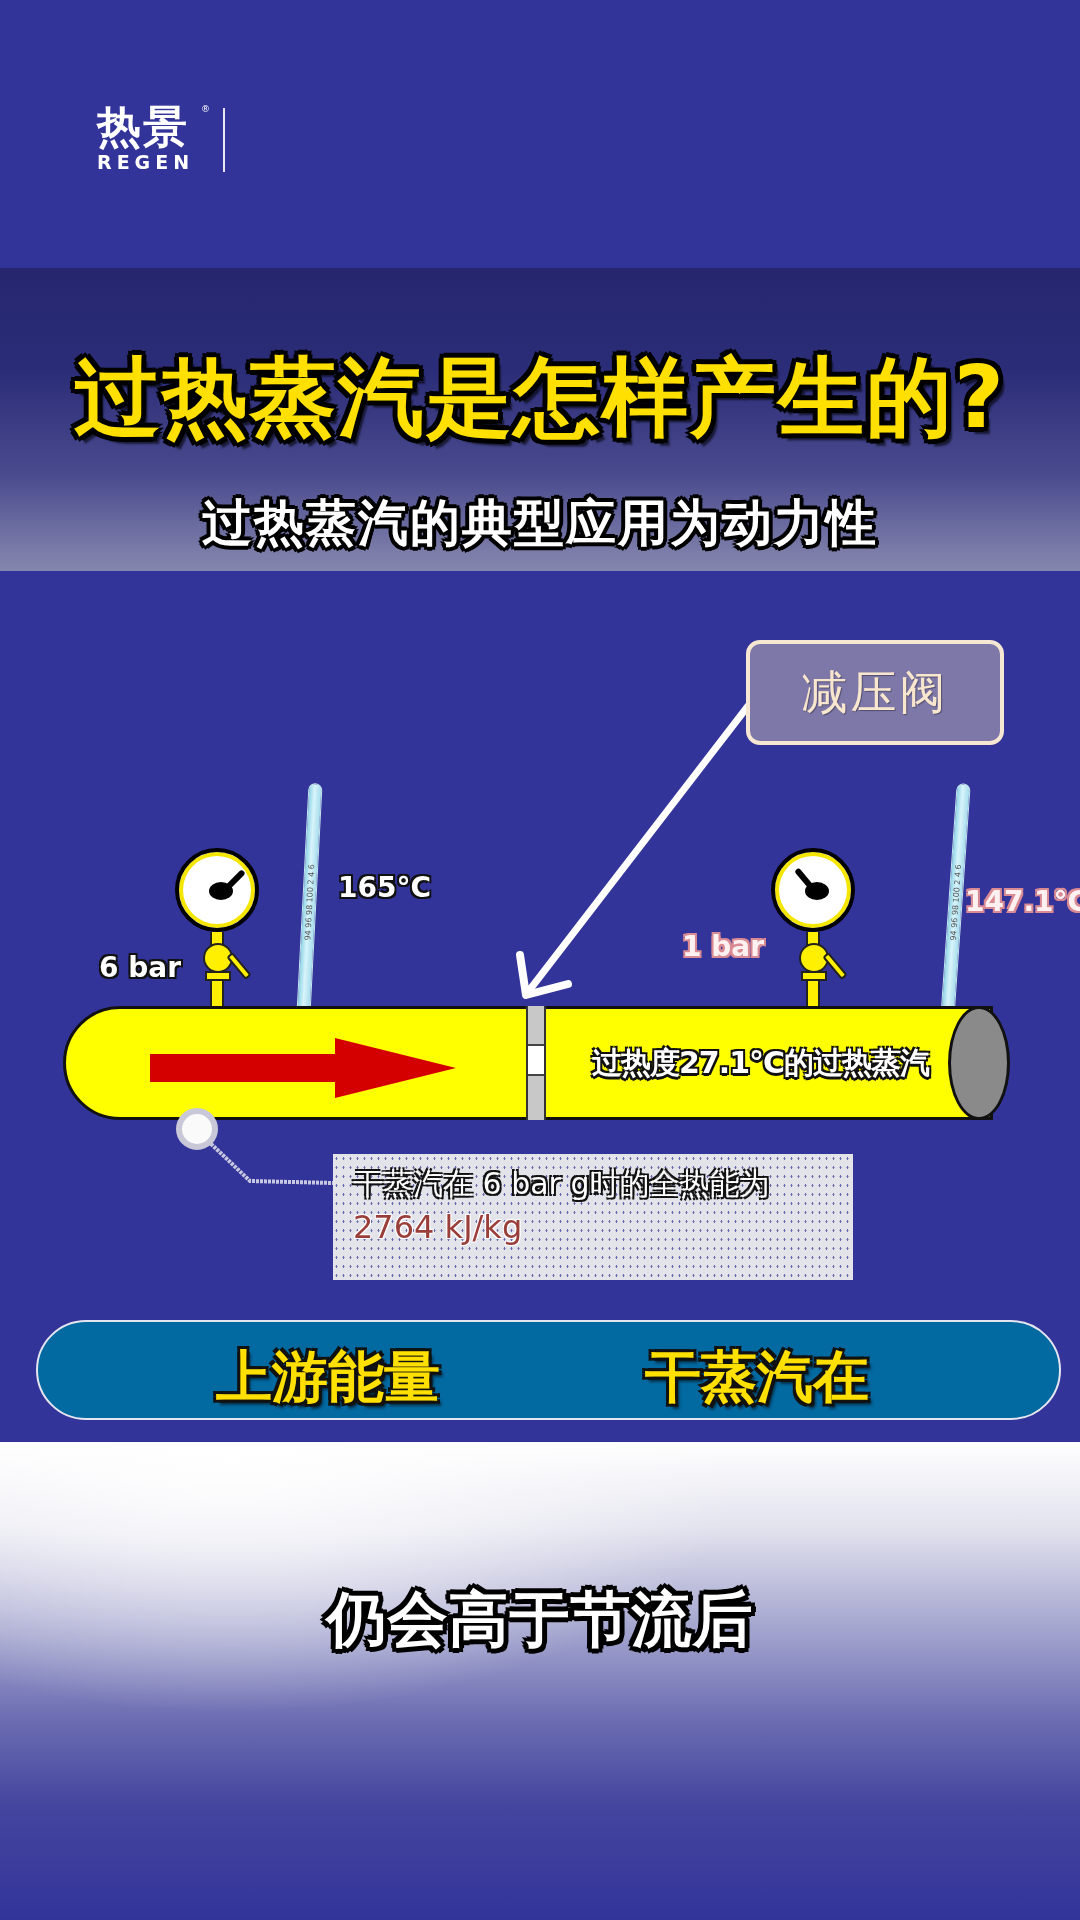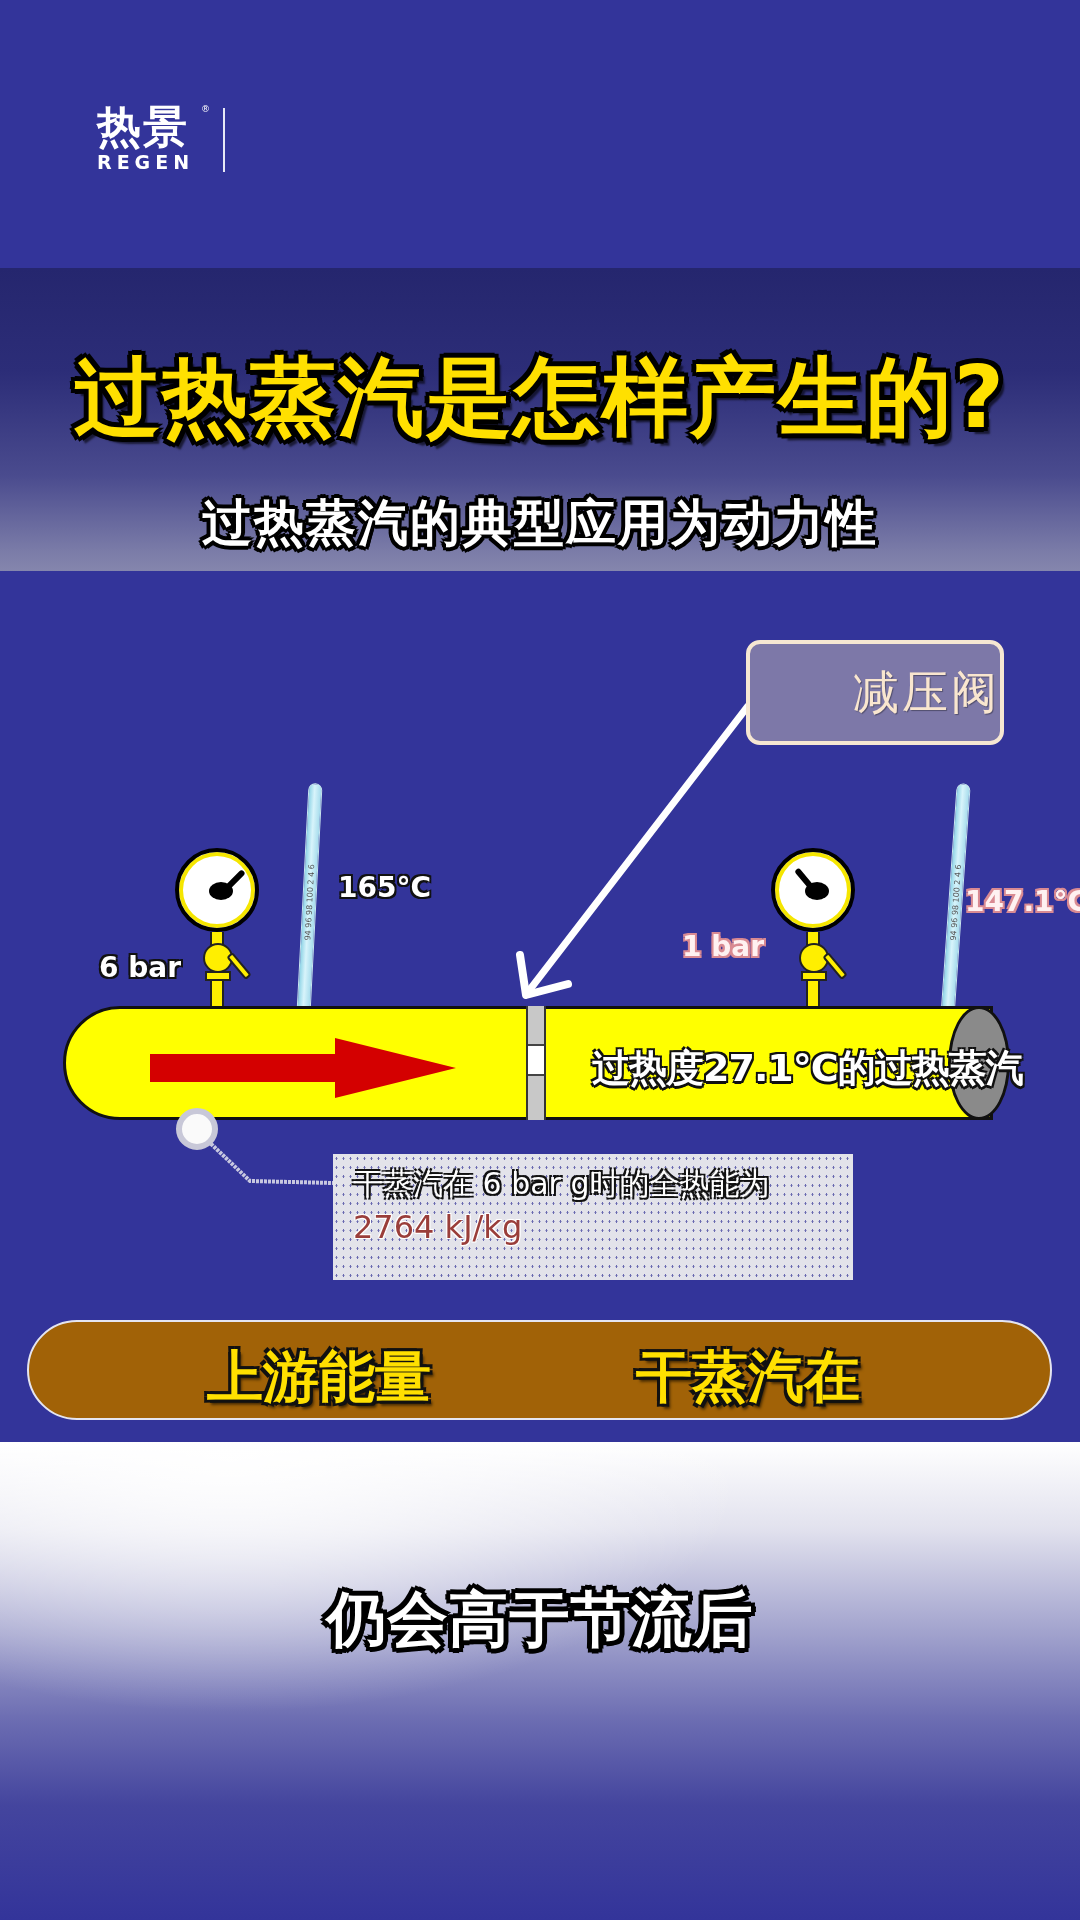--- a/index.html
+++ b/index.html
@@ -26,21 +26,21 @@
   .subtitle { position: absolute; left: 0; top: 222px; width: 1080px; text-align: center;
     font-size: 50px; font-weight: 900; color: #fff; letter-spacing: 2px;
     text-shadow: -3px -3px 0 #000, 3px -3px 0 #000, -3px 3px 0 #000, 3px 3px 0 #000,
                  0 4px 0 #000, 0 -4px 0 #000, 4px 0 0 #000, -4px 0 0 #000; }
 
   
   .diagram { position: absolute; left: 0; top: 571px; width: 1080px; height: 871px; background: #33349a; overflow: hidden; }
 
   .valve-label { position: absolute; left: 746px; top: 69px; width: 258px; height: 105px;
     background: #7d78a8; border: 4px solid #f6e7d2; border-radius: 14px;
-    color: #f9e6cf; font-size: 46px; text-align: right; line-height: 97px; letter-spacing: 3px;
+    color: #f9e6cf; font-size: 46px; text-align: center; line-height: 97px; letter-spacing: 3px;
     text-shadow: 1px 1px 1px rgba(0,0,0,0.35); }
 
   .pointer-svg { position: absolute; left: 0; top: 0; }
 
   .gauge { position: absolute; width: 84px; height: 84px; border-radius: 50%;
     background: #fff; border: 4px solid #000; box-shadow: inset 0 0 0 4px #f5e600; }
   .gauge-needle { position: absolute; left: 39px; top: 10px; width: 6px; height: 36px; background: #000;
     transform-origin: 3px 32px; border-radius: 3px 3px 0 0; }
   .gauge-hub { position: absolute; left: 30px; top: 30px; width: 24px; height: 18px; border-radius: 50%; background: #000; }
   .gauge-stem { position: absolute; width: 14px; background: #ffef00; border-left: 2px solid #222; border-right: 2px solid #222; }
@@ -65,36 +65,36 @@
     background: #ffff00; border: 3px solid #111; border-radius: 57px 0 0 57px; }
   .pipe-cap { position: absolute; left: 948px; top: 435px; width: 62px; height: 114px; border-radius: 50%;
     background: #8a8a8a; border: 3px solid #111; }
   .valve-divider { position: absolute; left: 526px; top: 435px; width: 20px; height: 114px;
     background: #c8c8c8; border-left: 2px solid #333; border-right: 2px solid #333; }
   .valve-divider::after { content: ""; position: absolute; left: 0; top: 38px; width: 16px; height: 28px; background: #fff;
     border-top: 2px solid #444; border-bottom: 2px solid #444; }
 
   .flow-arrow { position: absolute; left: 150px; top: 467px; }
 
-  .pipe-text { position: absolute; left: 592px; top: 472px; font-size: 38px; font-weight: bold; color: #fff;
+  .pipe-text { position: absolute; left: 592px; top: 472px; font-size: 30px; font-weight: bold; color: #fff;
     text-shadow: -2px -2px 0 #111, 2px -2px 0 #111, -2px 2px 0 #111, 2px 2px 0 #111, 0 3px 0 #111; letter-spacing: -1px; }
 
   .callout-dot { position: absolute; left: 176px; top: 537px; width: 42px; height: 42px; border-radius: 50%;
     background: #fafafa; border: 6px solid #c8c8d8; }
   .callout-box { position: absolute; left: 333px; top: 583px; width: 520px; height: 126px;
     background: #e3e3ea;
     background-image: radial-gradient(#6a6ab0 0.8px, transparent 1.2px);
     background-size: 7px 9px; }
   .callout-line1 { position: absolute; left: 20px; top: 10px; font-size: 30px; color: #fff;
     text-shadow: -2px -2px 0 #111, 2px -2px 0 #111, -2px 2px 0 #111, 2px 2px 0 #111; }
   .callout-line2 { position: absolute; left: 20px; top: 54px; font-size: 32px; color: #9a3e3a;
     text-shadow: -1px -1px 0 #fff, 1px -1px 0 #fff, -1px 1px 0 #fff, 1px 1px 0 #fff; }
 
-  .energy-bar { position: absolute; left: 27px; top: 749px; width: 1025px; height: 100px;
-    background: #a16207; border-radius: 50px; border: 2px solid #e5e5f0; }
+  .energy-bar { position: absolute; left: 36px; top: 749px; width: 1025px; height: 100px;
+    background: #0369a1; border-radius: 50px; border: 2px solid #e5e5f0; }
   .energy-label { position: absolute; top: 18px; font-size: 56px; font-weight: 900; color: #ffe000;
     text-shadow: -3px -3px 0 #111, 3px -3px 0 #111, -3px 3px 0 #111, 3px 3px 0 #111, 4px 5px 3px rgba(0,0,0,0.6);
     letter-spacing: 0px; }
 
   
   .bottom { position: absolute; left: 0; top: 1442px; width: 1080px; height: 478px;
     background:
       radial-gradient(ellipse 520px 260px at 230px 10px, rgba(255,255,255,0.95) 0%, rgba(255,255,255,0.6) 40%, rgba(255,255,255,0) 100%),
       linear-gradient(180deg, #ffffff 0%, #e2e2ee 18%, #a7a8d0 38%, #6c6db2 58%, #44459e 76%, #33349a 100%); }
   .caption { position: absolute; left: 0; top: 138px; width: 1080px; text-align: center;

